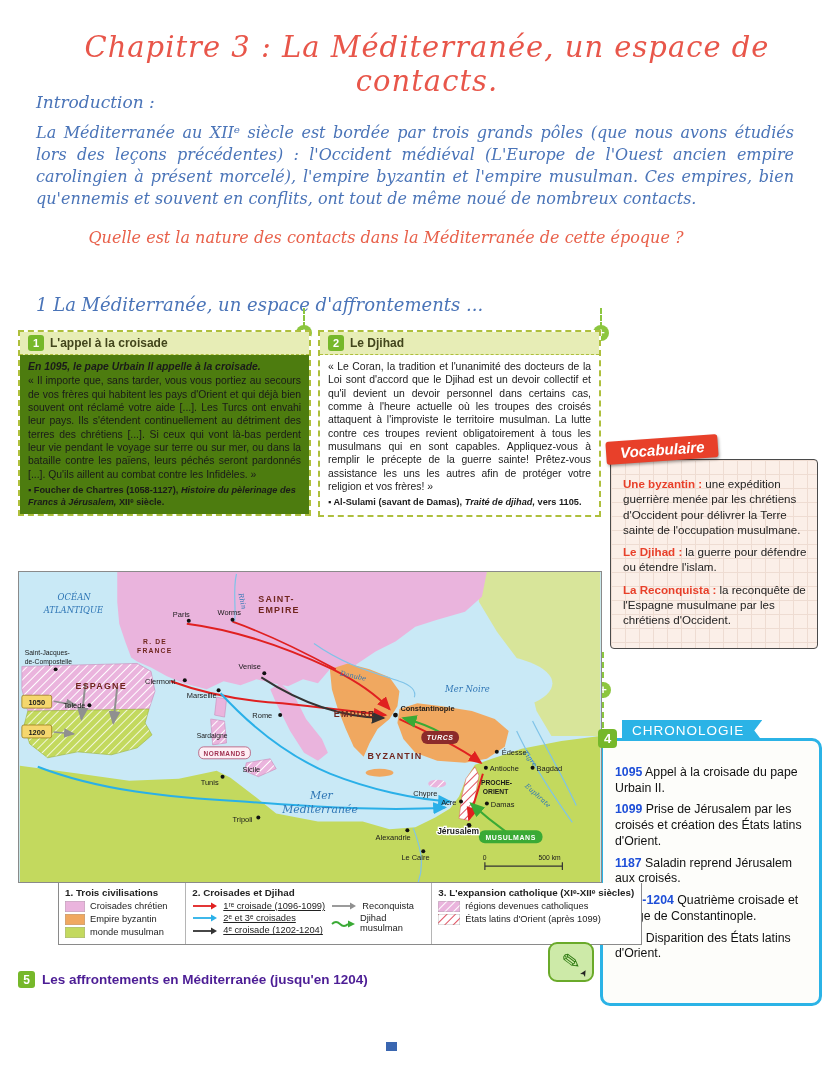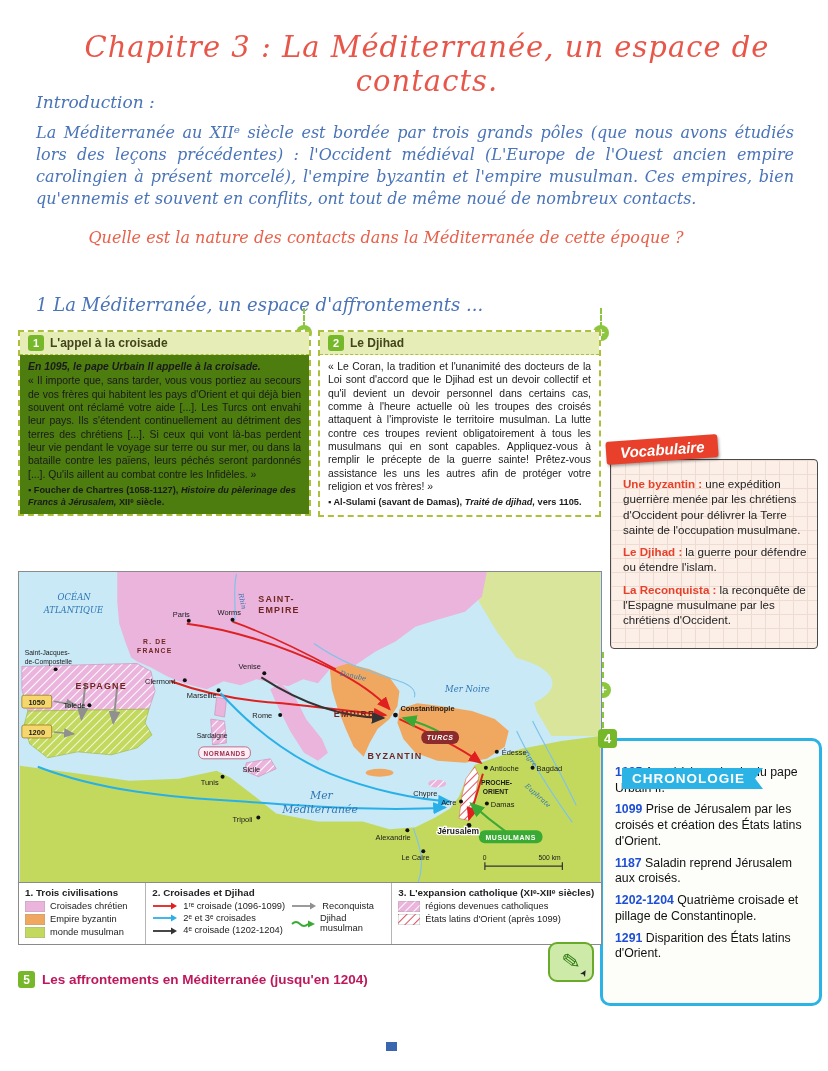--- a/index.html
+++ b/index.html
@@ -51,45 +51,45 @@
   .vocab-tab{position:absolute;left:606px;top:438px;background:#e8402a;color:#fff;font-weight:bold;
              font-style:italic;font-size:15px;padding:3px 14px;border-radius:3px;
              transform:rotate(-4deg);box-shadow:1px 2px 3px rgba(0,0,0,.35);z-index:5;}
   .vocab-entry{margin-bottom:7px;}
   .vocab-term{color:#e8402a;font-weight:bold;margin-right:3px;}
 
   
   .chrono-num{position:absolute;left:598px;top:729px;width:19px;height:19px;background:#76b82a;color:#fff;
               font-weight:bold;font-size:13px;display:flex;align-items:center;justify-content:center;
               border-radius:4px;z-index:6;}
-  .chrono-header{position:absolute;left:622px;top:768px;background:#2bb3e6;color:#fff;font-weight:bold;
+  .chrono-header{position:absolute;left:622px;top:720px;background:#2bb3e6;color:#fff;font-weight:normal;
                  font-size:13.5px;letter-spacing:1px;padding:3px 18px 3px 10px;z-index:6;
                  clip-path:polygon(0 0,100% 0,calc(100% - 8px) 50%,100% 100%,0 100%);}
   .chrono-box{position:absolute;left:600px;top:738px;width:222px;height:268px;box-sizing:border-box;
               border:3px solid #2bb3e6;border-radius:10px;background:#fdfdfa;padding:24px 10px 6px 12px;}
   .chrono-event{font-size:12.3px;line-height:1.28;margin-bottom:6px;color:#111;}
   .chrono-year{font-weight:bold;color:#1d4ed8;}
 
   
   .map-wrap{position:absolute;left:18px;top:571px;width:584px;}
   svg.map{display:block;width:584px;height:312px;background:#c9e9f6;border:1px solid #8a8a8a;box-sizing:border-box;}
-  .legend{display:flex;border:1px solid #8a8a8a;border-top:none;background:#fff;font-size:9.3px;box-sizing:border-box;width:584px;}
+  .legend{display:flex;border:1px solid #8a8a8a;border-top:none;background:#fff;font-size:9.3px;box-sizing:border-box;width:584px;margin-left:40px;}
   .lcol{padding:4px 6px;border-right:1px solid #b5b5b5;box-sizing:border-box;}
   .lcol:last-child{border-right:none;}
   #lcol1{width:128px;} #lcol2{width:246px;} #lcol3{width:210px;}
   .ltitle{font-weight:bold;font-size:9.8px;margin-bottom:3px;}
   .litem{display:flex;align-items:center;gap:5px;margin-bottom:2px;line-height:1.1;}
   .l2grid{display:flex;gap:6px;}
-  .l2a{width:136px;} .l2b{width:96px;}
+  .l2a{width:136px;text-decoration:underline;} .l2b{width:96px;}
   .swr{stroke:#999;stroke-width:0.6;}
 
   .caption{position:absolute;left:18px;top:971px;display:flex;align-items:center;gap:7px;}
   .caption-num{width:17px;height:17px;background:#76b82a;color:#fff;font-weight:bold;font-size:12px;
                display:flex;align-items:center;justify-content:center;border-radius:3px;}
-  .caption-text{color:#be185d;font-weight:bold;font-size:13.5px;}
+  .caption-text{color:#4c1d95;font-weight:bold;font-size:13.5px;}
 
   .edit-icon{position:absolute;left:548px;top:942px;width:46px;height:40px;background:#cdeaa8;
              border:2px solid #6aaa2a;border-radius:9px;display:flex;align-items:center;justify-content:center;
              box-sizing:border-box;z-index:8;}
   .edit-icon .pen{font-size:22px;color:#2f7a12;transform:rotate(-8deg);}
   .edit-icon .cur{position:absolute;right:4px;bottom:2px;font-size:9px;color:#222;transform:rotate(-60deg);}
 
   .page-mark{position:absolute;left:386px;top:1042px;width:11px;height:9px;background:#3a66b0;}
 
   

